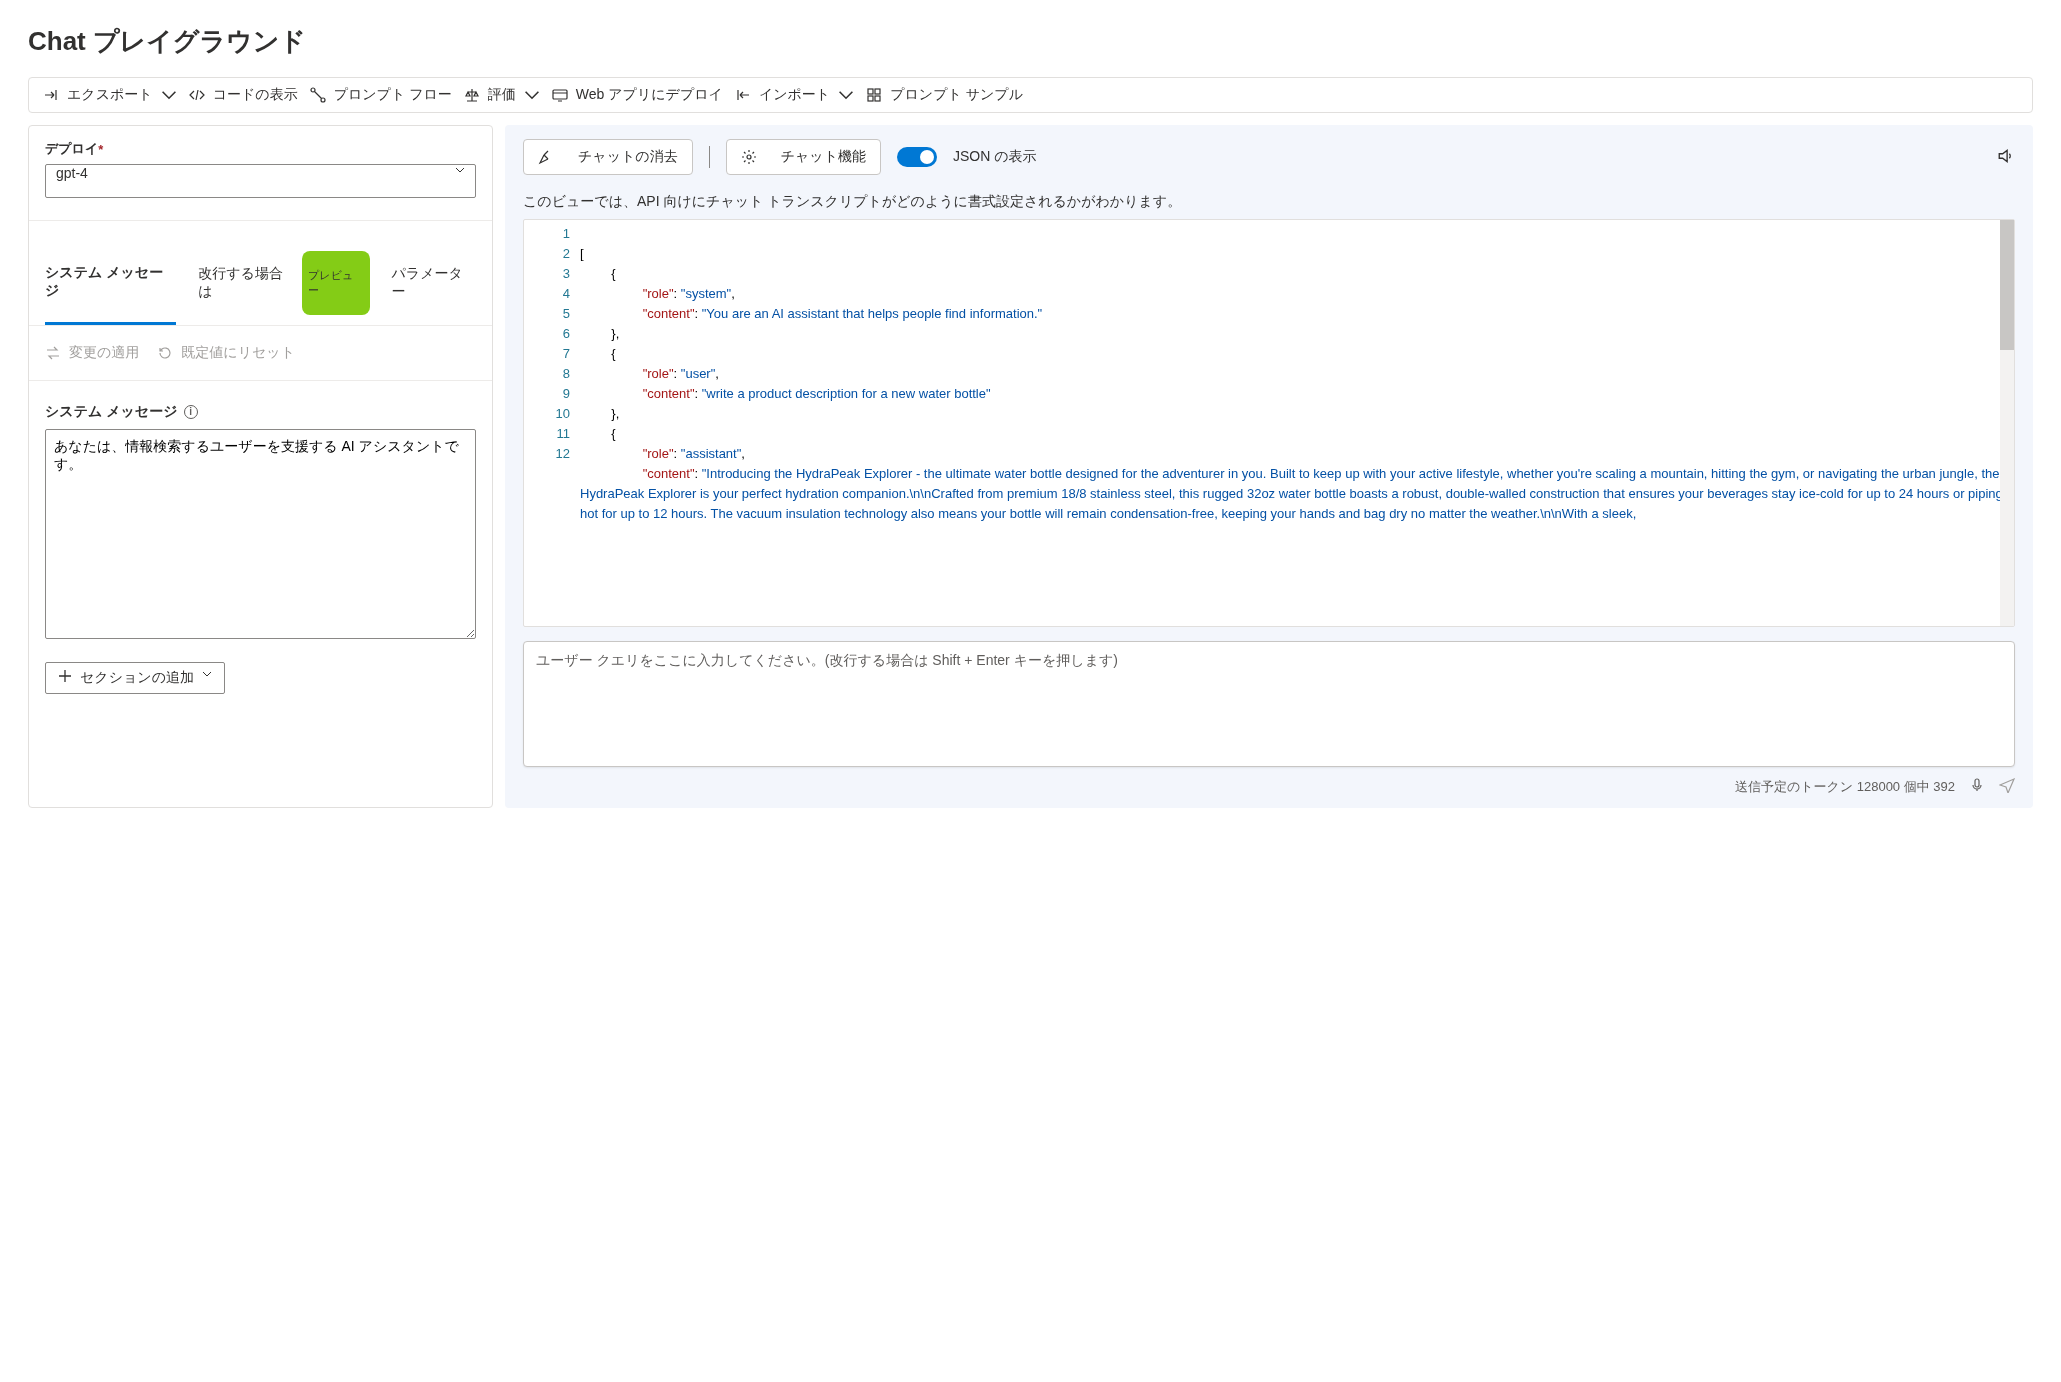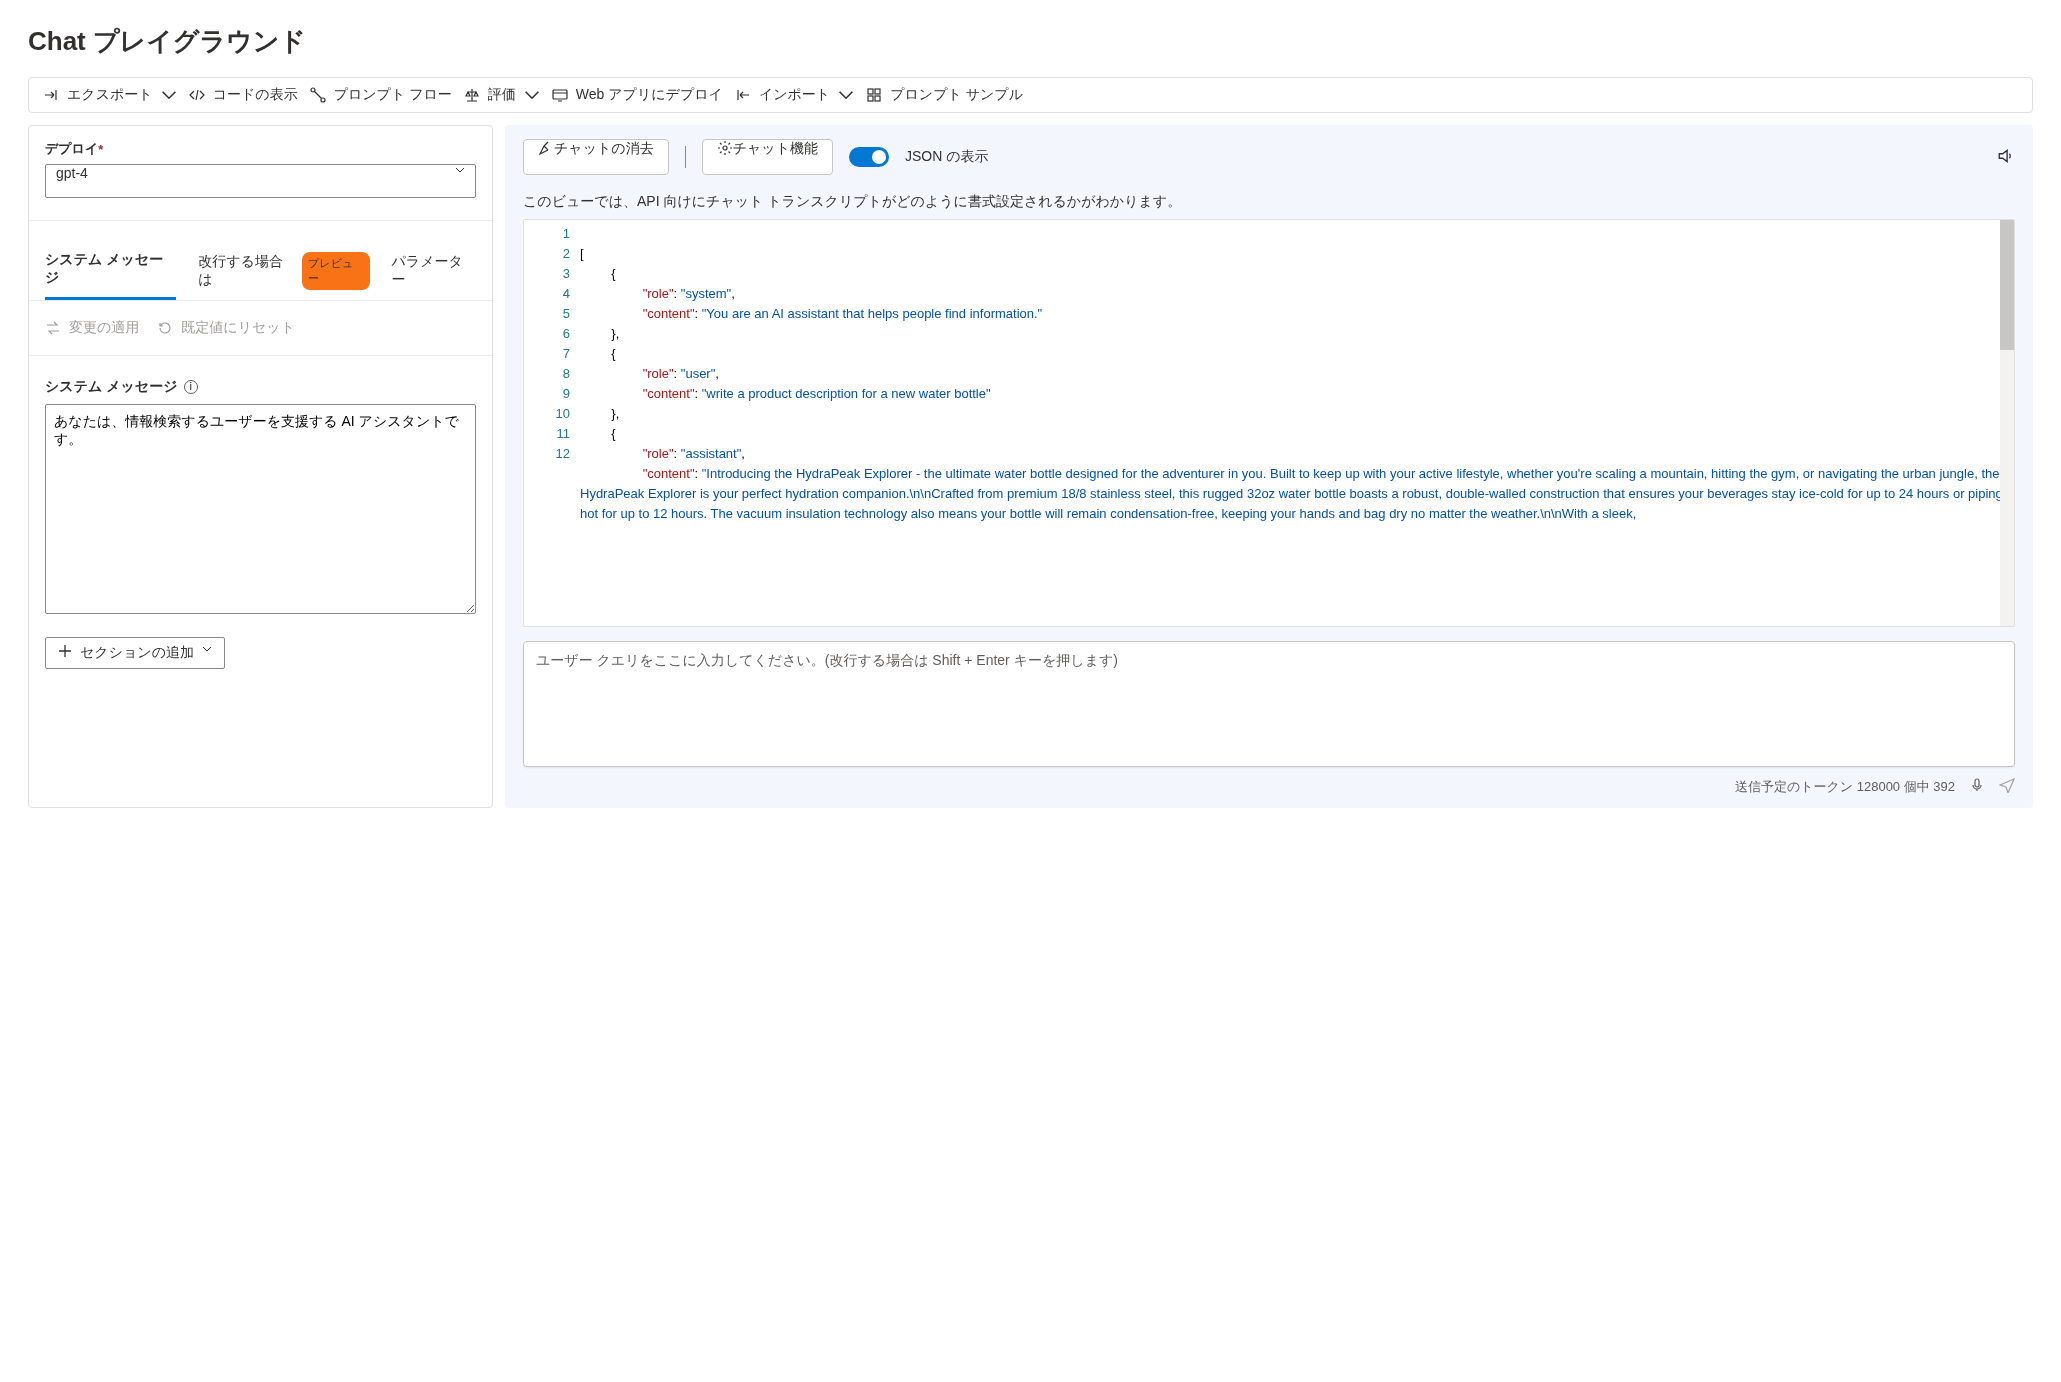--- a/index.html
+++ b/index.html
@@ -13,30 +13,30 @@
   .main { display: flex; gap: 12px; margin-top: 12px; }
   .left-pane { width: 465px; border: 1px solid #e1dfdd; border-radius: 4px; padding: 14px 16px; }
   .right-pane { flex: 1; background: #f3f6fc; border-radius: 4px; padding: 14px 18px 12px; display: flex; flex-direction: column; }
   .field-label { font-size: 13px; font-weight: 600; margin-bottom: 6px; display: flex; align-items: center; }
   .req { color: #a4262c; }
   .select { border: 1px solid #8a8886; border-radius: 2px; height: 34px; display: flex; justify-content: space-between; padding: 0 10px; cursor: pointer; }
   .hr { border: none; border-top: 1px solid #edebe9; margin: 22px -16px; }
   .tabs { display: flex; gap: 22px; border-bottom: 1px solid #edebe9; margin: 0 -16px; padding: 0 16px; }
   .tab { padding: 8px 0 10px; cursor: pointer; font-size: 14px; color: #323130; display: flex; align-items: center; gap: 6px; }
   .tab.active { font-weight: 600; border-bottom: 3px solid #0078d4; color: #323130; }
-  .badge { background: #f97316; border-radius: 8px; font-size: 11px; padding: 4px 6px; }
+  .badge { background: #84cc16; border-radius: 8px; font-size: 11px; padding: 17px 6px; }
   .action-row { display: flex; gap: 18px; padding: 18px 0; }
   .action-btn { display: inline-flex; align-items: center; gap: 8px; color: #a19f9d; cursor: default; }
   .action-btn svg { width: 16px; height: 16px; }
   .sys-msg-label { font-weight: 600; display: flex; align-items: center; gap: 6px; margin-bottom: 8px; }
   .info-icon { width: 14px; height: 14px; border: 1px solid #605e5c; border-radius: 50%; display: inline-flex; align-items: center; justify-content: center; font-size: 10px; line-height: 1; color:#605e5c;}
   textarea.sys-msg { width: 100%; height: 210px; border: 1px solid #8a8886; border-radius: 2px; padding: 8px; font-size: 14px; resize: both; font-family: inherit; }
   .add-section { margin-top: 20px; display: inline-flex; align-items: flex-start; gap: 8px; border: 1px solid #8a8886; border-radius: 2px; padding: 6px 12px; cursor: pointer; }
   .chat-toolbar { display: flex; align-items: center; gap: 16px; }
-  .pill-btn { background: #fff; border: 1px solid #c8c6c4; border-radius: 4px; height: 36px; padding: 0 14px; display: inline-flex; align-items: flex-start; gap: 0; cursor: pointer; }
+  .pill-btn { background: #fff; border: 1px solid #c8c6c4; border-radius: 4px; height: 36px; padding: 0 14px; display: inline-flex; align-items: center; gap: 24px; cursor: pointer; }
   .divider-v { width: 1px; height: 22px; background: #8a8886; }
   .toggle { width: 40px; height: 20px; border-radius: 10px; background: #0078d4; position: relative; cursor: pointer; }
   .toggle .knob { width: 14px; height: 14px; background: #fff; border-radius: 50%; position: absolute; right: 3px; top: 3px; }
   .speaker { margin-left: auto; cursor: pointer; }
   .desc { margin: 18px 0 8px; font-size: 14px; }
   .editor { background: #fff; border: 1px solid #e1dfdd; border-radius: 2px; flex: 0 0 auto; position: relative; height: 408px; display: flex; }
   .gutter { width: 56px; text-align: right; padding: 4px 10px 4px 0; color: #237893; font-family: Consolas, monospace; font-size: 13px; line-height: 20px; user-select:none;}
   .code { flex: 1; padding: 4px 8px 4px 0; font-family: Consolas, monospace; font-size: 13px; line-height: 20px; white-space: pre-wrap; word-break: break-word; overflow: hidden; }
   .scrollbar { position: absolute; right: 0; top: 0; width: 14px; height: 100%; background: #f3f2f1; }
   .scroll-thumb { position: absolute; right: 0; top: 0; width: 14px; height: 130px; background: #c8c6c4; }

